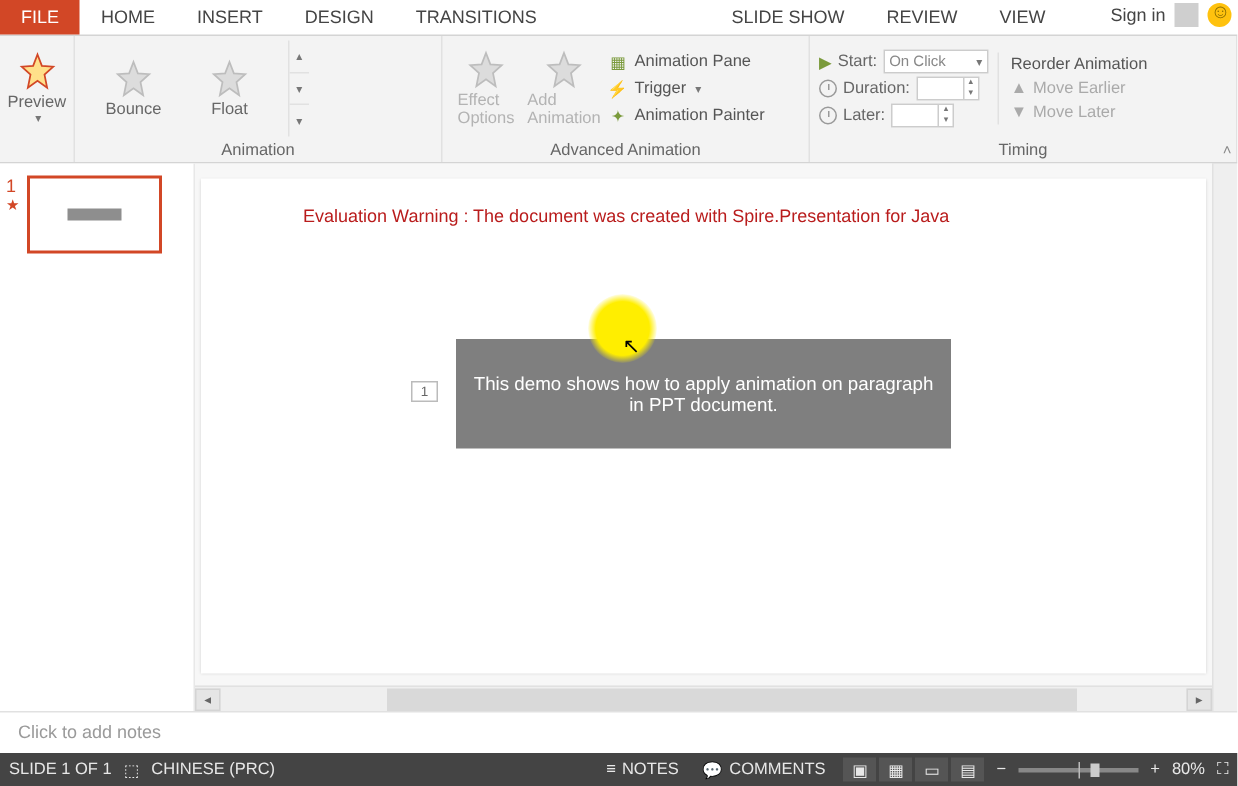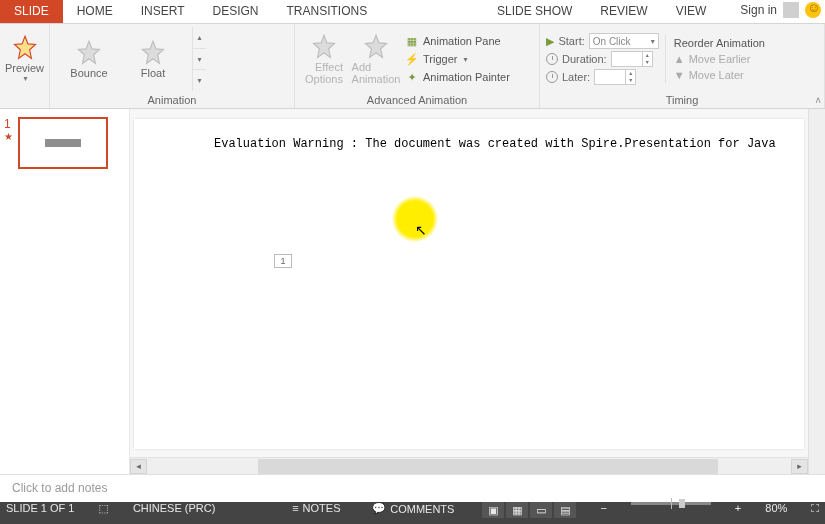--- a/index.html
+++ b/index.html
@@ -61,51 +61,51 @@
 .thumb-pane { width:130px; background:#fff; border-right:1px solid #e8e8e8; padding-top:8px; position:relative; }
 .thumb-wrap { position:relative; margin-left:18px; }
 .thumb-num { position:absolute; left:-14px; top:0; color:#d24726; font-size:12px; }
 .thumb-star { position:absolute; left:-14px; top:14px; color:#d24726; font-size:10px; }
 .thumb { width:90px; height:52px; border:2px solid #d24726; background:#fff; display:flex; align-items:center; justify-content:center; }
 .thumb .bar { width:36px; height:8px; background:#8e8e8e; }
 
 .slide-area { flex:1; background:#f7f7f7; display:flex; flex-direction:column; overflow:hidden; position:relative; }
 .slide-scroll { flex:1; display:flex; align-items:flex-start; justify-content:center; padding-top:10px; position:relative; }
 .slide { width:670px; height:330px; background:#fff; position:relative; box-shadow:0 0 2px rgba(0,0,0,.15); }
-.warning { position:absolute; top:18px; left:80px; color:#000000; font-size:12px;font-family:Liberation Mono, monospace; }
+.warning { position:absolute; top:18px; left:68px; color:#b91c1c; font-size:12px; }
 .shape-tag { position:absolute; left:140px; top:135px; width:18px; height:14px; border:1px solid #bbb; background:#fff; font-size:9px; display:flex; align-items:center; justify-content:center; color:#666; }
 .shape-box { position:absolute; left:170px; top:107px; width:330px; height:73px; background:#7f7f7f; color:#fff; font-size:12.5px; display:flex; align-items:center; justify-content:center; text-align:center; padding:0 10px; }
 .highlight { position:absolute; left:258px; top:77px; width:46px; height:46px; background:radial-gradient(circle,#ffee00 0%,#ffee00 55%,rgba(255,238,0,0) 72%); border-radius:50%; }
 .cursor { position:absolute; left:281px; top:103px; font-size:14px; color:#000; }
 
 .vscroll { width:17px; background:#efefef; border-left:1px solid #e1e1e1; }
 
 .hscroll { height:17px; background:#efefef; border-top:1px solid #e1e1e1; display:flex; align-items:center; }
 .hscroll .btn { width:17px; height:15px; background:#e5e5e5; display:flex; align-items:center; justify-content:center; font-size:9px; color:#666; border:1px solid #d4d4d4; }
 .hscroll .track { flex:1; height:15px; position:relative; margin:0 1px; }
 .hscroll .handle { position:absolute; left:110px; width:460px; height:15px; background:#d9d9d9; }
 
 
 .notes { height:28px; border-top:1px solid #e1e1e1; padding:6px 12px; color:#9a9a9a; font-size:12px; background:#fff; }
 
 
-.status { height:22px; background:#444444; color:#e8e8e8; display:flex; align-items:flex-start; font-size:11px; padding:0 6px; gap:24px; }
+.status { height:22px; background:#444444; color:#e8e8e8; display:flex; align-items:center; font-size:11px; padding:0 6px; gap:8px; }
 .status .spacer { flex:1; }
 .status .sbtn { display:flex; align-items:center; gap:4px; padding:0 4px; }
 .view-btns { display:flex; gap:2px; }
 .view-btns span { width:22px; height:16px; display:flex; align-items:center; justify-content:center; background:#555; font-size:11px; }
 .zoom-slider { width:80px; height:3px; background:#888; position:relative; }
 .zoom-slider:before { content:""; position:absolute; left:50%; top:-4px; width:1px; height:11px; background:#bbb; }
 .zoom-slider .knob { position:absolute; left:48px; top:-3px; width:6px; height:9px; background:#ccc; }
 </style>
 </head>
 <body>
 
 <div class="tab-bar">
-  <div class="tab-file">SLIDE</div>
+  <div class="tab-file">FILE</div>
   <div class="tab">HOME</div>
   <div class="tab">INSERT</div>
   <div class="tab">DESIGN</div>
   <div class="tab">TRANSITIONS</div>
   <div class="tab active">ANIMATIONS</div>
   <div class="tab">SLIDE SHOW</div>
   <div class="tab">REVIEW</div>
   <div class="tab">VIEW</div>
   <div class="signin-area">
     <span>Sign in</span>
@@ -161,21 +161,21 @@
   </div>
 
   <div class="rgroup" style="width:245px;">
     <div class="rgroup-body">
       <div class="big-btn dim">
         <div class="icon-large star gray-star">
             <svg viewBox="0 0 24 24">
               <path d="M12 2l2.5 6.5L21 9l-5 4.5L17.5 21 12 17l-5.5 4L8 13.5 3 9l6.5-.5z"></path>
             </svg>
           </div>
-        <span style="text-align:right;white-space:pre-line;">Effect
+        <span style="text-align:left;white-space:pre-line;">Effect
 Options</span>
       </div>
       <div class="big-btn dim">
         <div class="icon-large star gray-star">
             <svg viewBox="0 0 24 24">
               <path d="M12 2l2.5 6.5L21 9l-5 4.5L17.5 21 12 17l-5.5 4L8 13.5 3 9l6.5-.5z"></path>
             </svg>
           </div>
         <span style="white-space:pre-line;">Add
 Animation</span>
@@ -258,20 +258,23 @@
       <div class="thumb">
           <div class="bar"></div>
         </div>
     </div>
   </div>
   <div class="slide-area">
     <div class="slide-scroll">
       <div class="slide">
         <div class="warning">Evaluation Warning : The document was created with Spire.Presentation for Java</div>
         <div class="shape-tag">1</div>
+        <div class="shape-box">
+          <span>This demo shows how to apply animation on paragraph in PPT document.</span>
+        </div>
         <div class="highlight"></div>
         <div class="cursor">↖</div>
       </div>
     </div>
     <div class="hscroll">
       <div class="btn">◂</div>
       <div class="track">
           <div class="handle"></div>
         </div>
       <div class="btn">▸</div>

